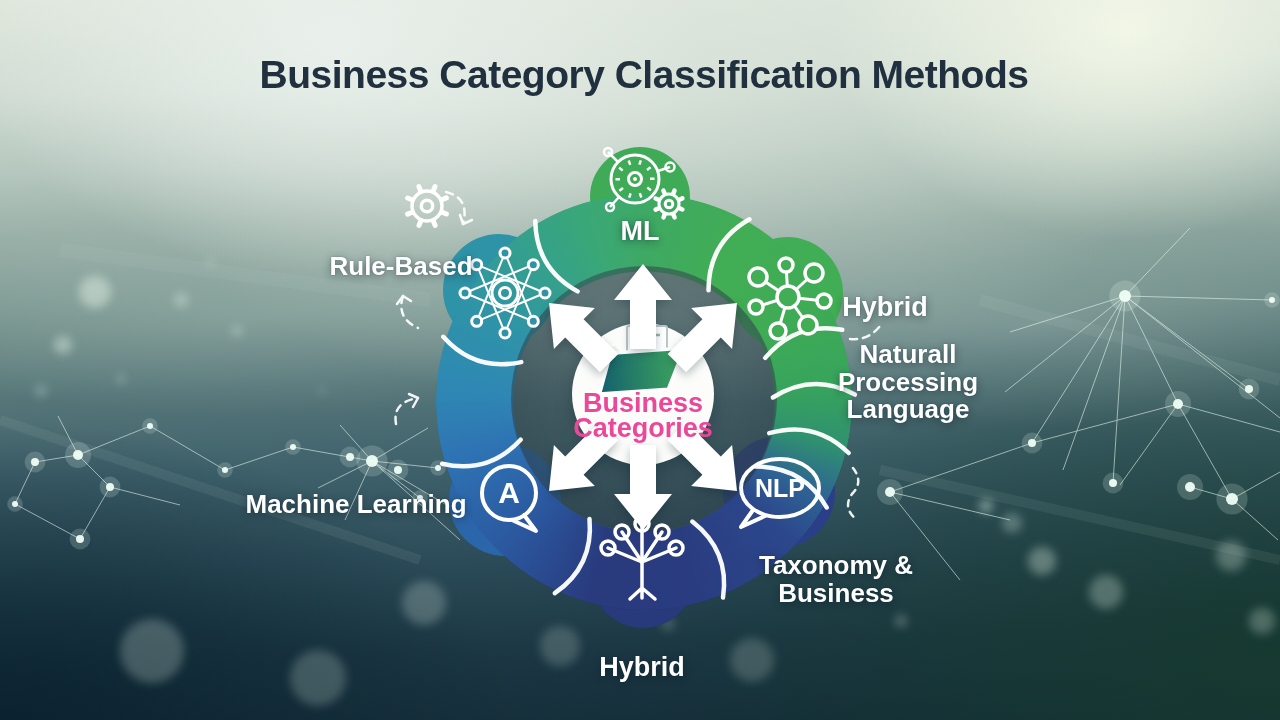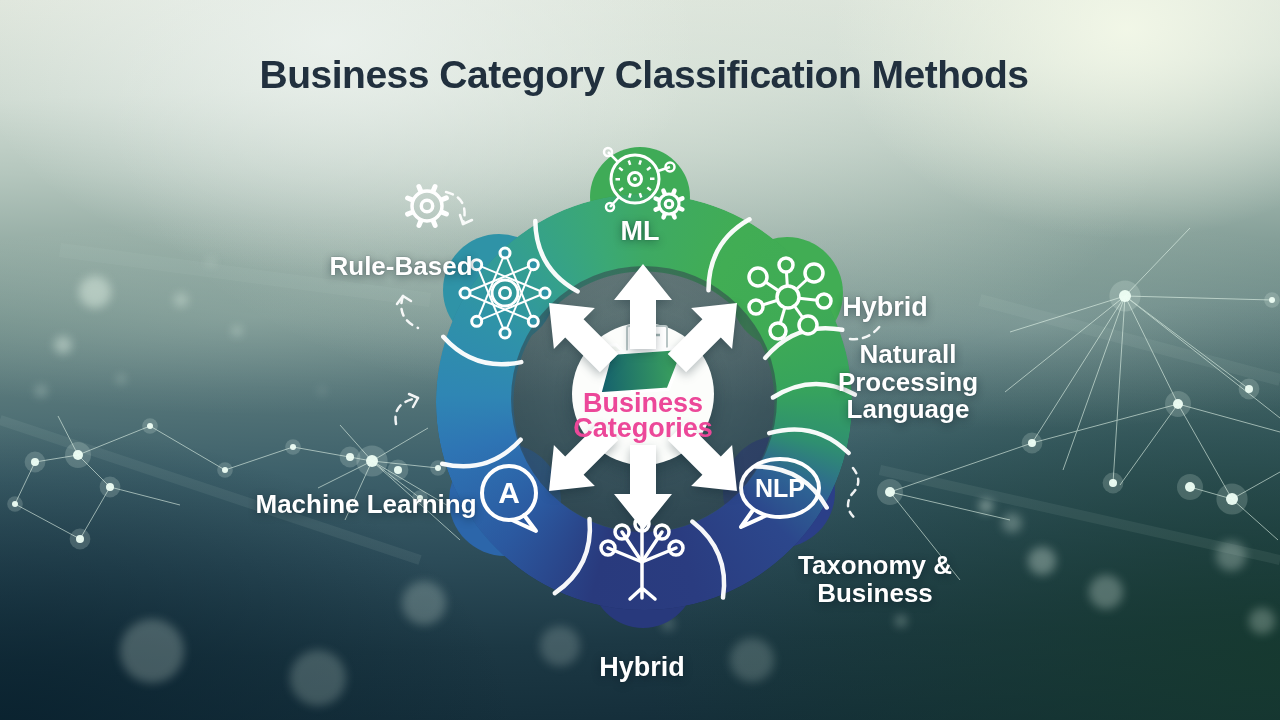--- a/index.html
+++ b/index.html
@@ -48,23 +48,23 @@
     white-space:nowrap;font-size:39px;font-weight:bold;letter-spacing:-.5px;color:#21303e;}
   #hub-label{position:absolute;left:643px;top:416px;transform:translate(-50%,-50%);z-index:7;
     font-size:27px;font-weight:bold;line-height:25px;color:#ec4899;text-align:center;}
   .lbl{position:absolute;transform:translate(-50%,-50%);z-index:7;color:#fff;font-weight:bold;
     text-align:center;line-height:1.06;
     text-shadow:0 2px 8px rgba(0,25,35,.45),0 0 2px rgba(0,25,35,.25);}
   #lbl-rule-based{left:401px;top:267px;font-size:26px;}
   #lbl-ml{left:640px;top:231px;font-size:27px;}
   #lbl-hybrid{left:885px;top:307px;font-size:27px;}
   #lbl-nlp{left:908px;top:382px;font-size:26px;}
-  #lbl-taxonomy{left:875px;top:580px;font-size:26px;}
+  #lbl-taxonomy{left:836px;top:580px;font-size:26px;}
   #lbl-hybrid-approaches{left:642px;top:667px;font-size:27px;}
-  #lbl-ml-models{left:366px;top:505px;font-size:26px;}
+  #lbl-ml-models{left:356px;top:505px;font-size:26px;}
   svg text{font-family:"Liberation Sans",sans-serif;font-weight:bold;fill:#fff;}
 </style>
 </head>
 <body>
 
 <div id="stage">
   <div id="bg"></div>
   <svg id="bg-svg" width="1280" height="720">
       <g stroke="#cfe5da">
         <line x1="0" y1="420" x2="420" y2="560" stroke-width="10" opacity="0.08"></line>

